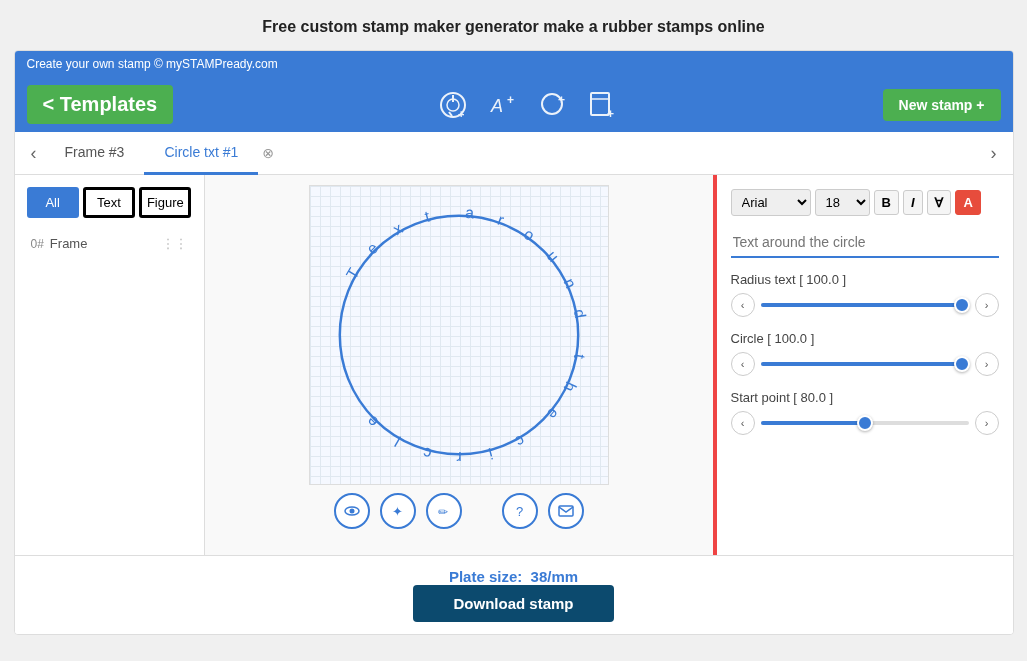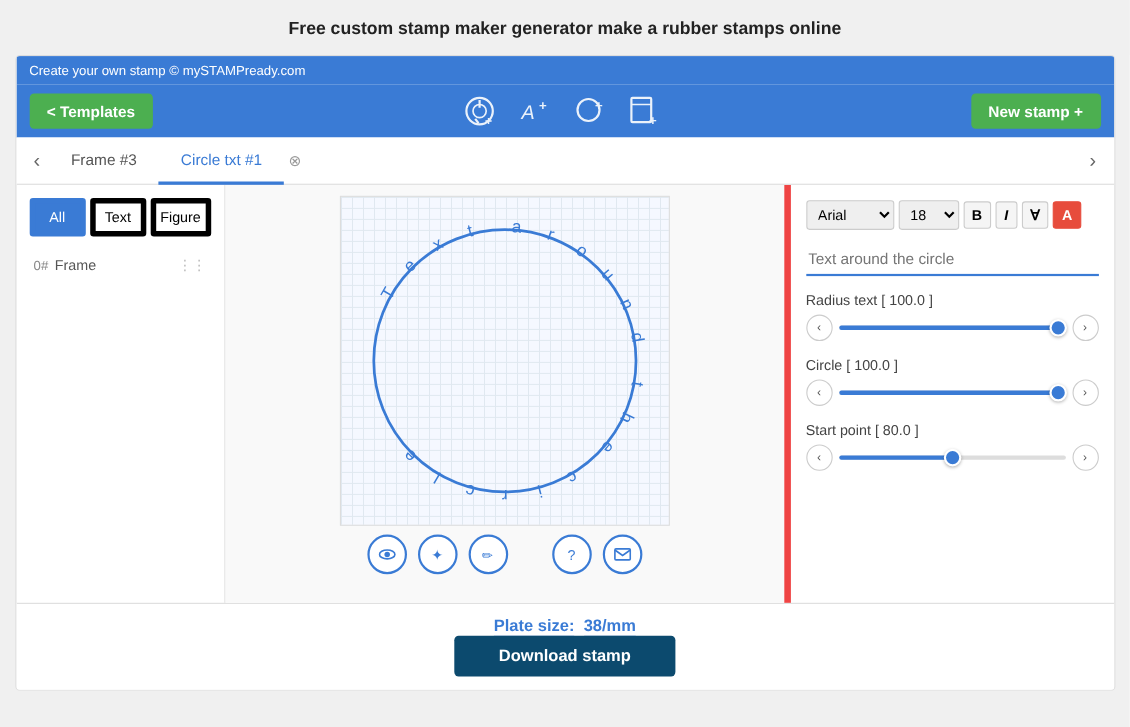--- a/index.html
+++ b/index.html
@@ -40,21 +40,21 @@
       gap: 8px;
     }
 
     .templates-btn {
       background: #4caf50;
       color: #fff;
       border: none;
       padding: 8px 16px;
       border-radius: 4px;
       cursor: pointer;
-      font-size: 14px;
+      font-size: 20px;
       font-weight: bold;
       display: flex;
       align-items: center;
       gap: 4px;
       white-space: nowrap;
     }
 
     .toolbar-icons {
       flex: 1;
       display: flex;
@@ -149,21 +149,21 @@
 
     .filter-tabs {
       display: flex;
       gap: 4px;
       margin-bottom: 12px;
     }
 
     .filter-tab {
       flex: 1;
       padding: 5px 4px;
-      border: 5px solid #000000;
+      border: 3px solid #000000;
       background: #fff;
       cursor: pointer;
       font-size: 13px;
       border-radius: 3px;
       text-align: center;
     }
 
     .filter-tab.active {
       background: #3a7bd5;
       color: #fff;
@@ -236,21 +236,21 @@
       align-items: center;
       justify-content: center;
       font-size: 14px;
       color: #3a7bd5;
     }
 
     
     .right-panel {
       width: 300px;
       padding: 14px;
-      border-left: 6px solid #ef4444;
+      border-left: 4px solid #ef4444;
       flex-shrink: 0;
     }
 
     .font-toolbar {
       display: flex;
       align-items: center;
       gap: 4px;
       margin-bottom: 12px;
       flex-wrap: wrap;
     }

